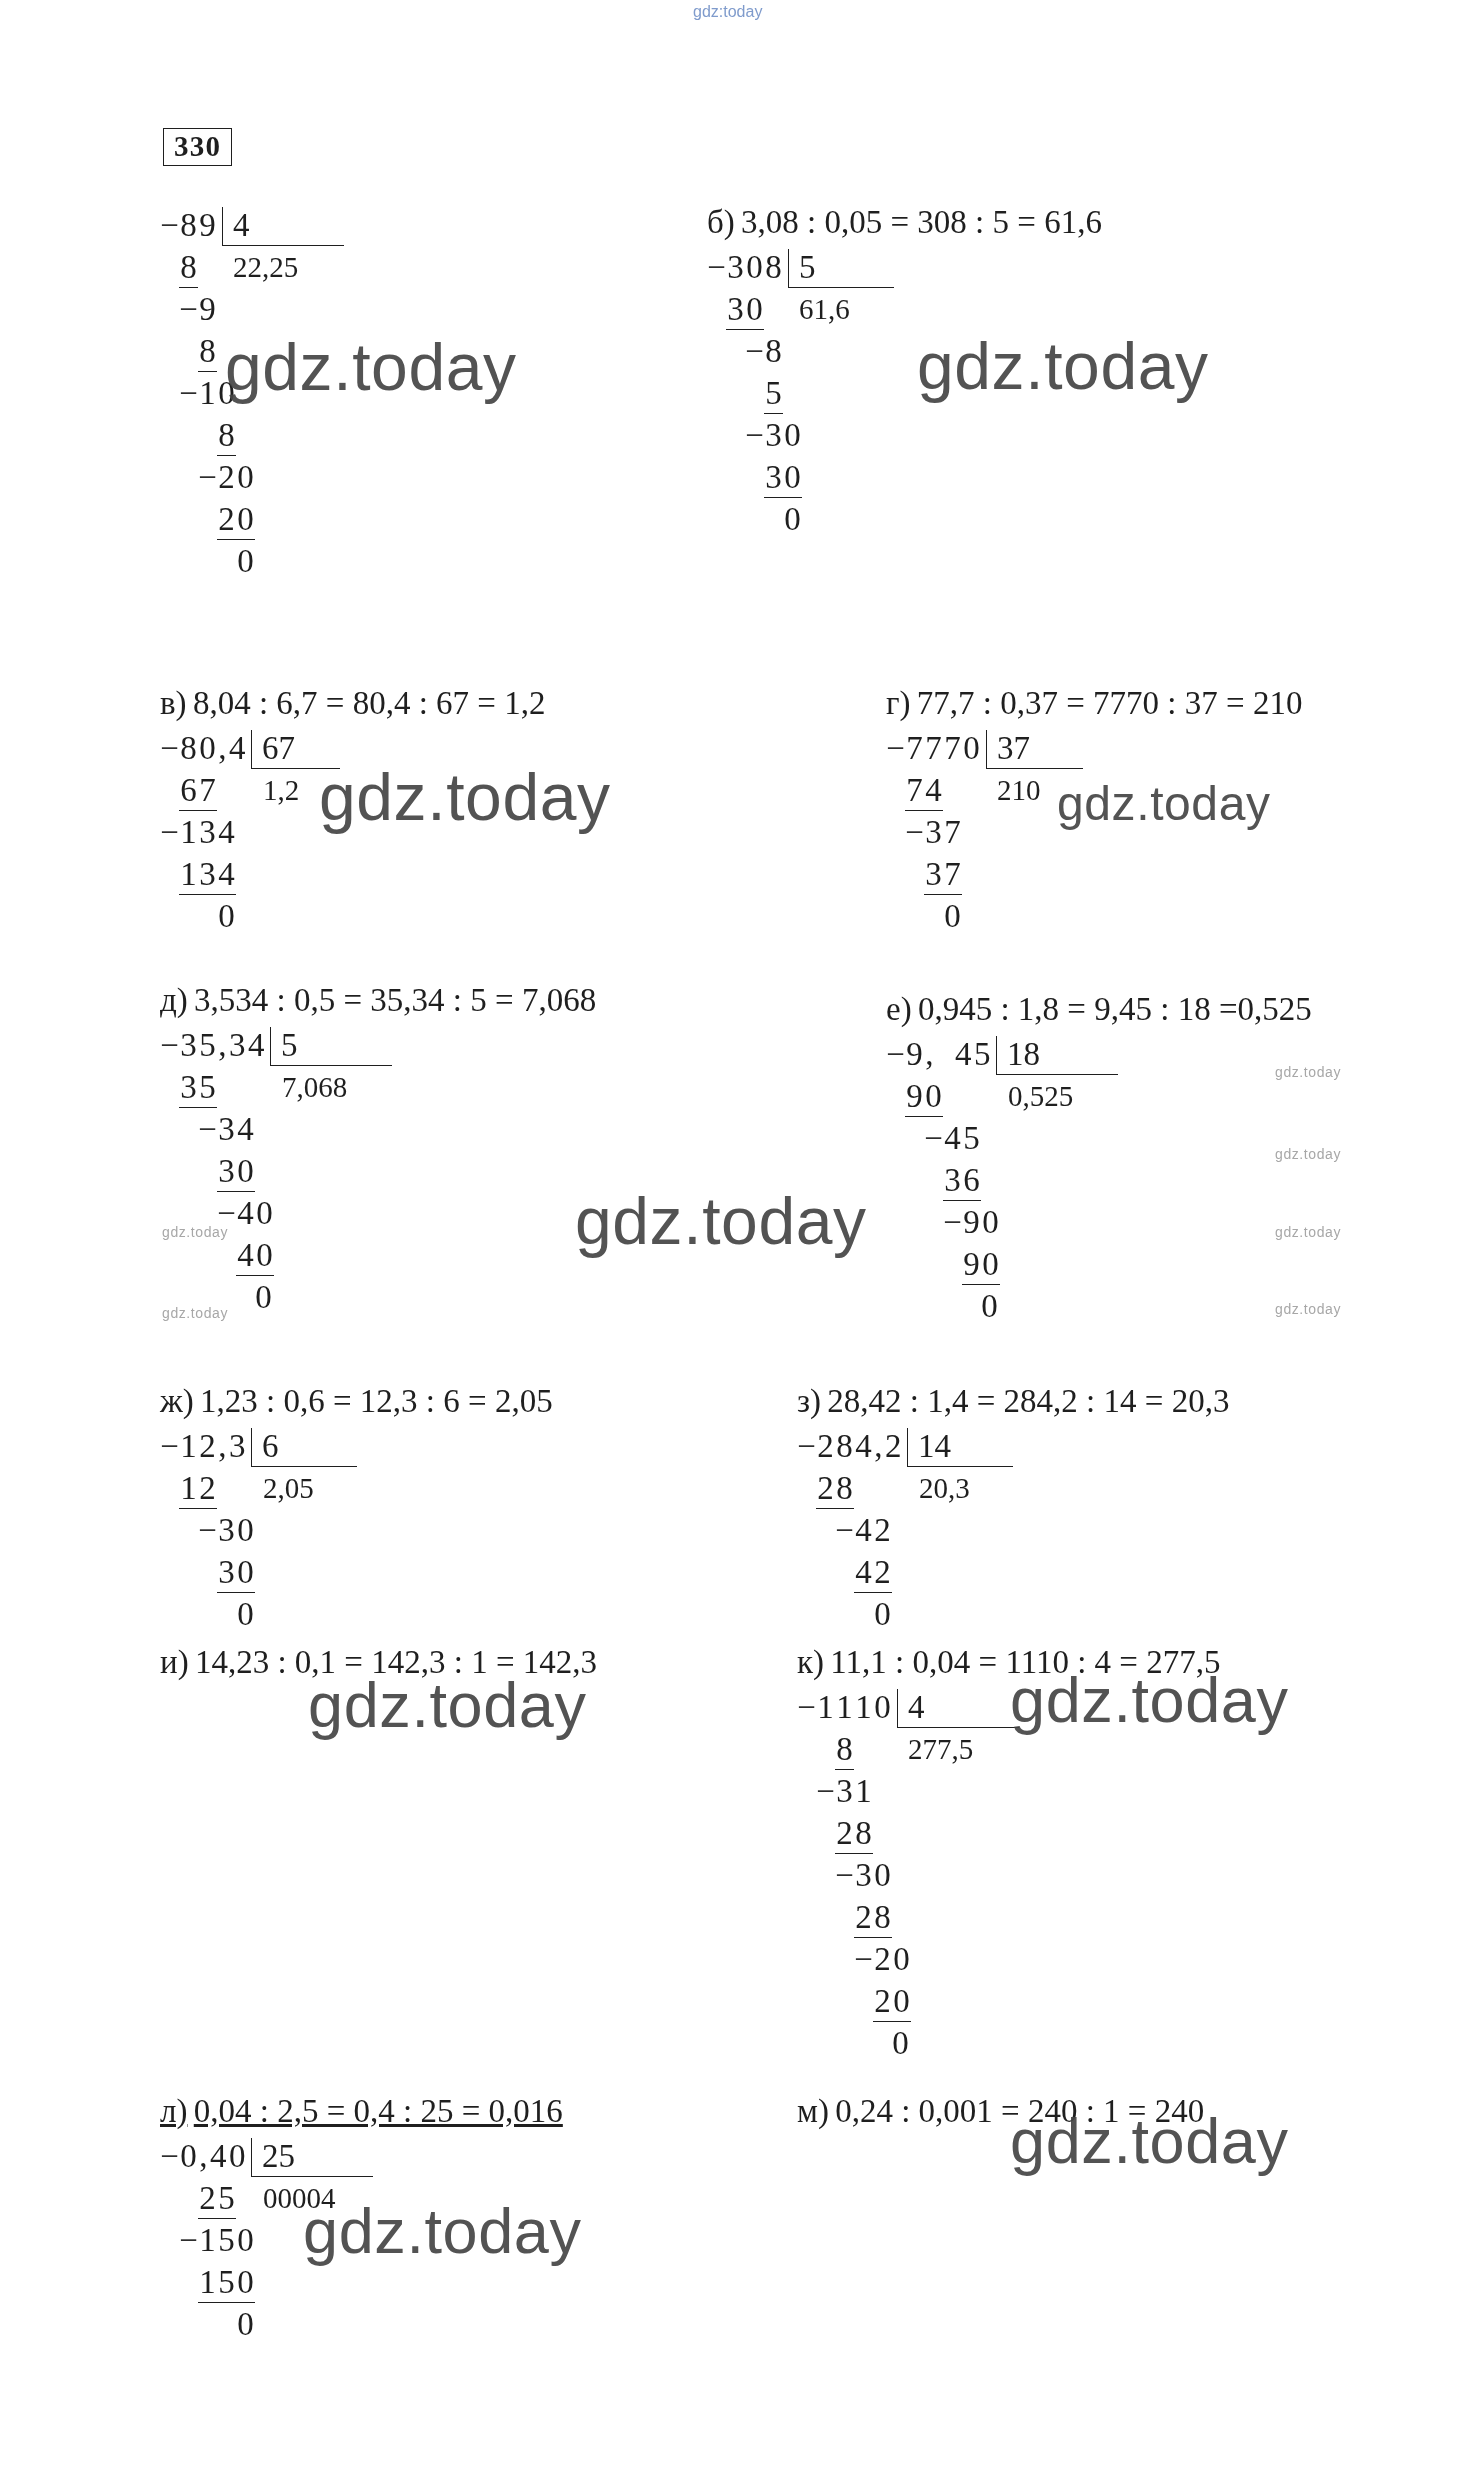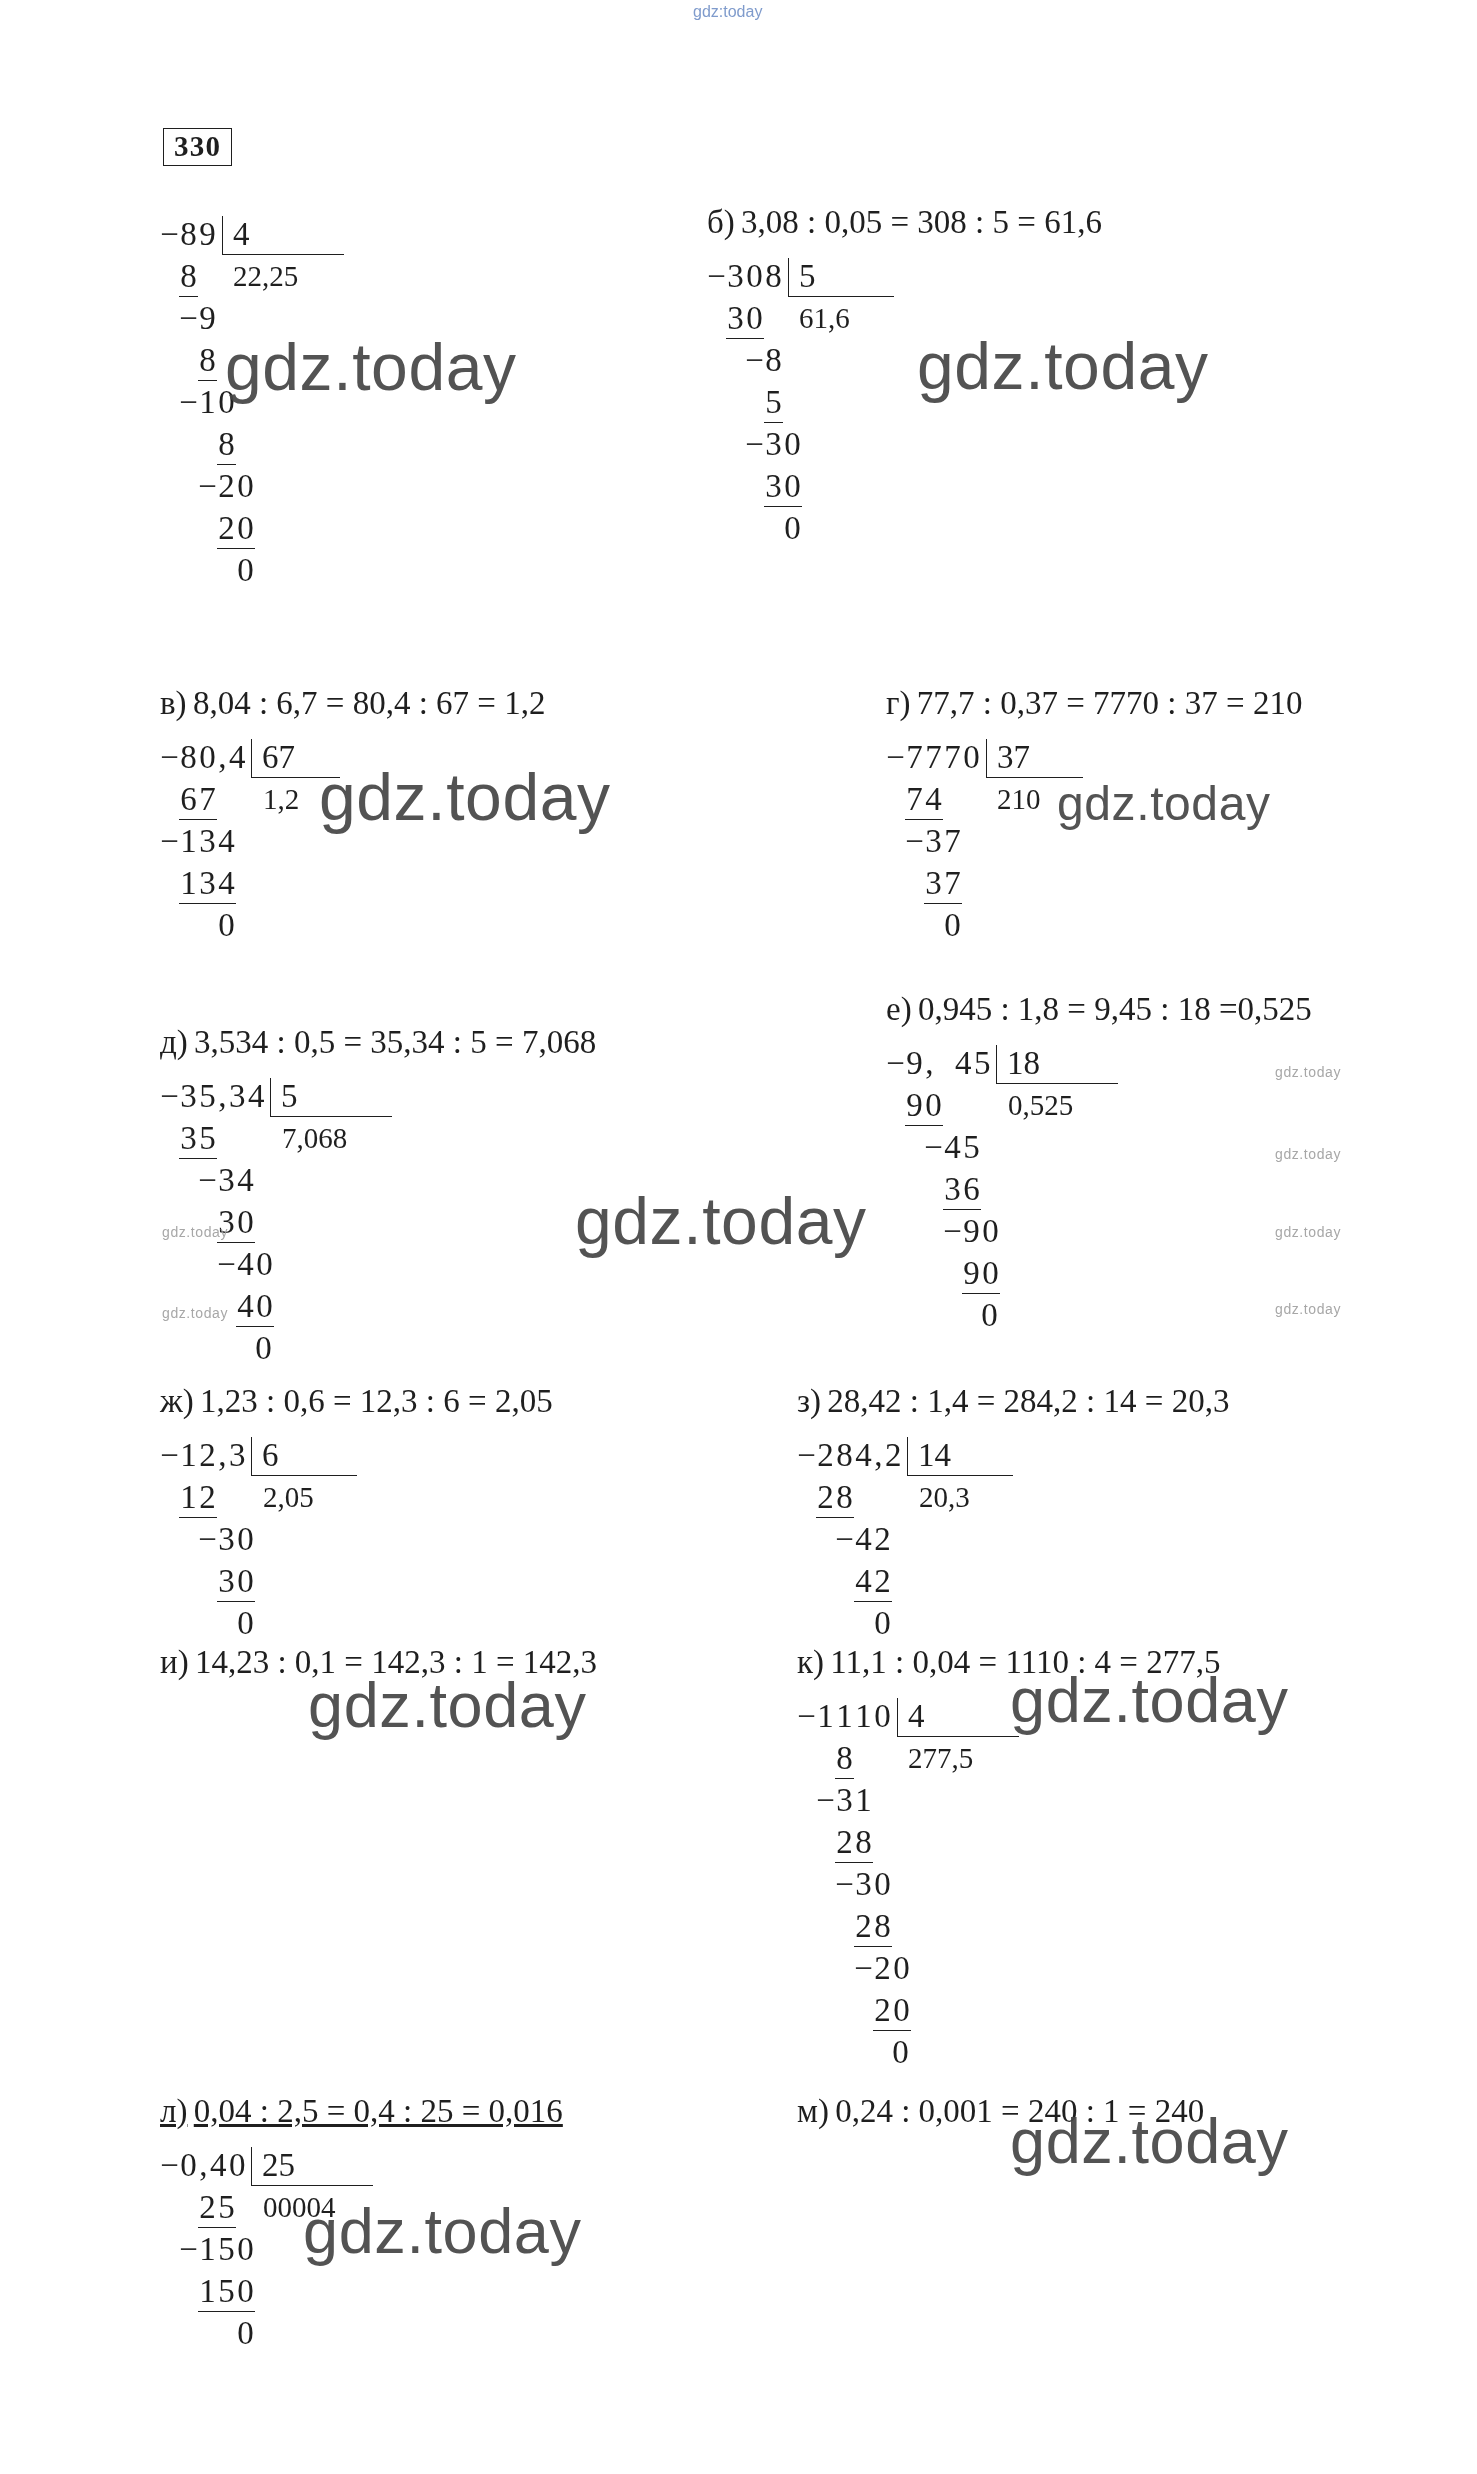--- a/index.html
+++ b/index.html
@@ -6,21 +6,21 @@
   html,body{margin:0;padding:0;background:#ffffff;}
   #page{position:relative;width:1477px;height:2475px;background:#ffffff;
         font-family:"Liberation Serif",serif;color:#1f1f1f;overflow:hidden;}
   #problem-number{position:absolute;left:163px;top:128px;border:1.9px solid #1f1f1f;
         padding:1.3px 10px;font-size:29px;font-weight:bold;letter-spacing:1.3px;}
   .top-wm{position:absolute;left:693px;top:2.5px;font-size:16px;color:#7f9bcc;
         font-family:"Liberation Sans",sans-serif;}
   .part{position:absolute;white-space:nowrap;}
   .eqline{font-size:33px;height:42px;line-height:39px;}
   .plabel{margin-right:6.3px;}
-  .dv{position:relative;margin-top:12px;}
+  .dv{position:relative;margin-top:3px;}
   .drow{height:42px;line-height:39px;white-space:nowrap;font-size:33px;}
   .cellsp{display:inline-block;height:5px;vertical-align:top;}
   .cell{display:inline-block;width:19px;text-align:center;vertical-align:top;}
   .ccell{display:inline-block;width:10.7px;text-align:center;vertical-align:top;}
   .nspan{display:inline-block;vertical-align:top;}
   .uline{border-bottom:1.9px solid #1f1f1f;}
   .dvbox{position:absolute;top:1.3px;height:38px;line-height:37px;
         border-left:1.9px solid #1f1f1f;border-bottom:1.9px solid #1f1f1f;
         padding:0 14px 0 10px;font-size:33px;}
   .dvq{position:absolute;top:42px;line-height:39px;font-size:29px;white-space:nowrap;}
@@ -80,21 +80,21 @@
         <div class="dv">
           <div class="drow"><span class="cellsp" style="width: 0px;"></span><span class="cell">−</span><span class="nspan"><span class="cell">7</span><span class="cell">7</span><span class="cell">7</span><span class="cell">0</span></span></div>
           <div class="drow"><span class="cellsp" style="width: 19px;"></span><span class="nspan uline"><span class="cell">7</span><span class="cell">4</span></span></div>
           <div class="drow"><span class="cellsp" style="width: 19px;"></span><span class="cell">−</span><span class="nspan"><span class="cell">3</span><span class="cell">7</span></span></div>
           <div class="drow"><span class="cellsp" style="width: 38px;"></span><span class="nspan uline"><span class="cell">3</span><span class="cell">7</span></span></div>
           <div class="drow"><span class="cellsp" style="width: 57px;"></span><span class="nspan"><span class="cell">0</span></span></div>
           <div class="dvbox" style="left: 100px; min-width: 72px;"><span>37</span></div>
           <div class="dvq" style="left: 111px;">210</div>
         </div>
       </div>
-      <div class="part" style="left: 160px; top: 1023px; font-family: Liberation Serif, serif;">
+      <div class="part" style="left: 160px; top: 981px; font-family: Liberation Serif, serif;">
         <div class="eqline"><span class="plabel">д)</span><span>3,534 : 0,5 = 35,34 : 5 = 7,068</span></div>
         <div class="dv">
           <div class="drow"><span class="cellsp" style="width: 0px;"></span><span class="cell">−</span><span class="nspan"><span class="cell">3</span><span class="cell">5</span><span class="ccell">,</span><span class="cell">3</span><span class="cell">4</span></span></div>
           <div class="drow"><span class="cellsp" style="width: 19px;"></span><span class="nspan uline"><span class="cell">3</span><span class="cell">5</span></span></div>
           <div class="drow"><span class="cellsp" style="width: 38px;"></span><span class="cell">−</span><span class="nspan"><span class="cell">3</span><span class="cell">4</span></span></div>
           <div class="drow"><span class="cellsp" style="width: 57px;"></span><span class="nspan uline"><span class="cell">3</span><span class="cell">0</span></span></div>
           <div class="drow"><span class="cellsp" style="width: 57px;"></span><span class="cell">−</span><span class="nspan"><span class="cell">4</span><span class="cell">0</span></span></div>
           <div class="drow"><span class="cellsp" style="width: 76px;"></span><span class="nspan uline"><span class="cell">4</span><span class="cell">0</span></span></div>
           <div class="drow"><span class="cellsp" style="width: 94px;"></span><span class="nspan"><span class="cell">0</span></span></div>
           <div class="dvbox" style="left: 110px; min-width: 97px;"><span>5</span></div>

